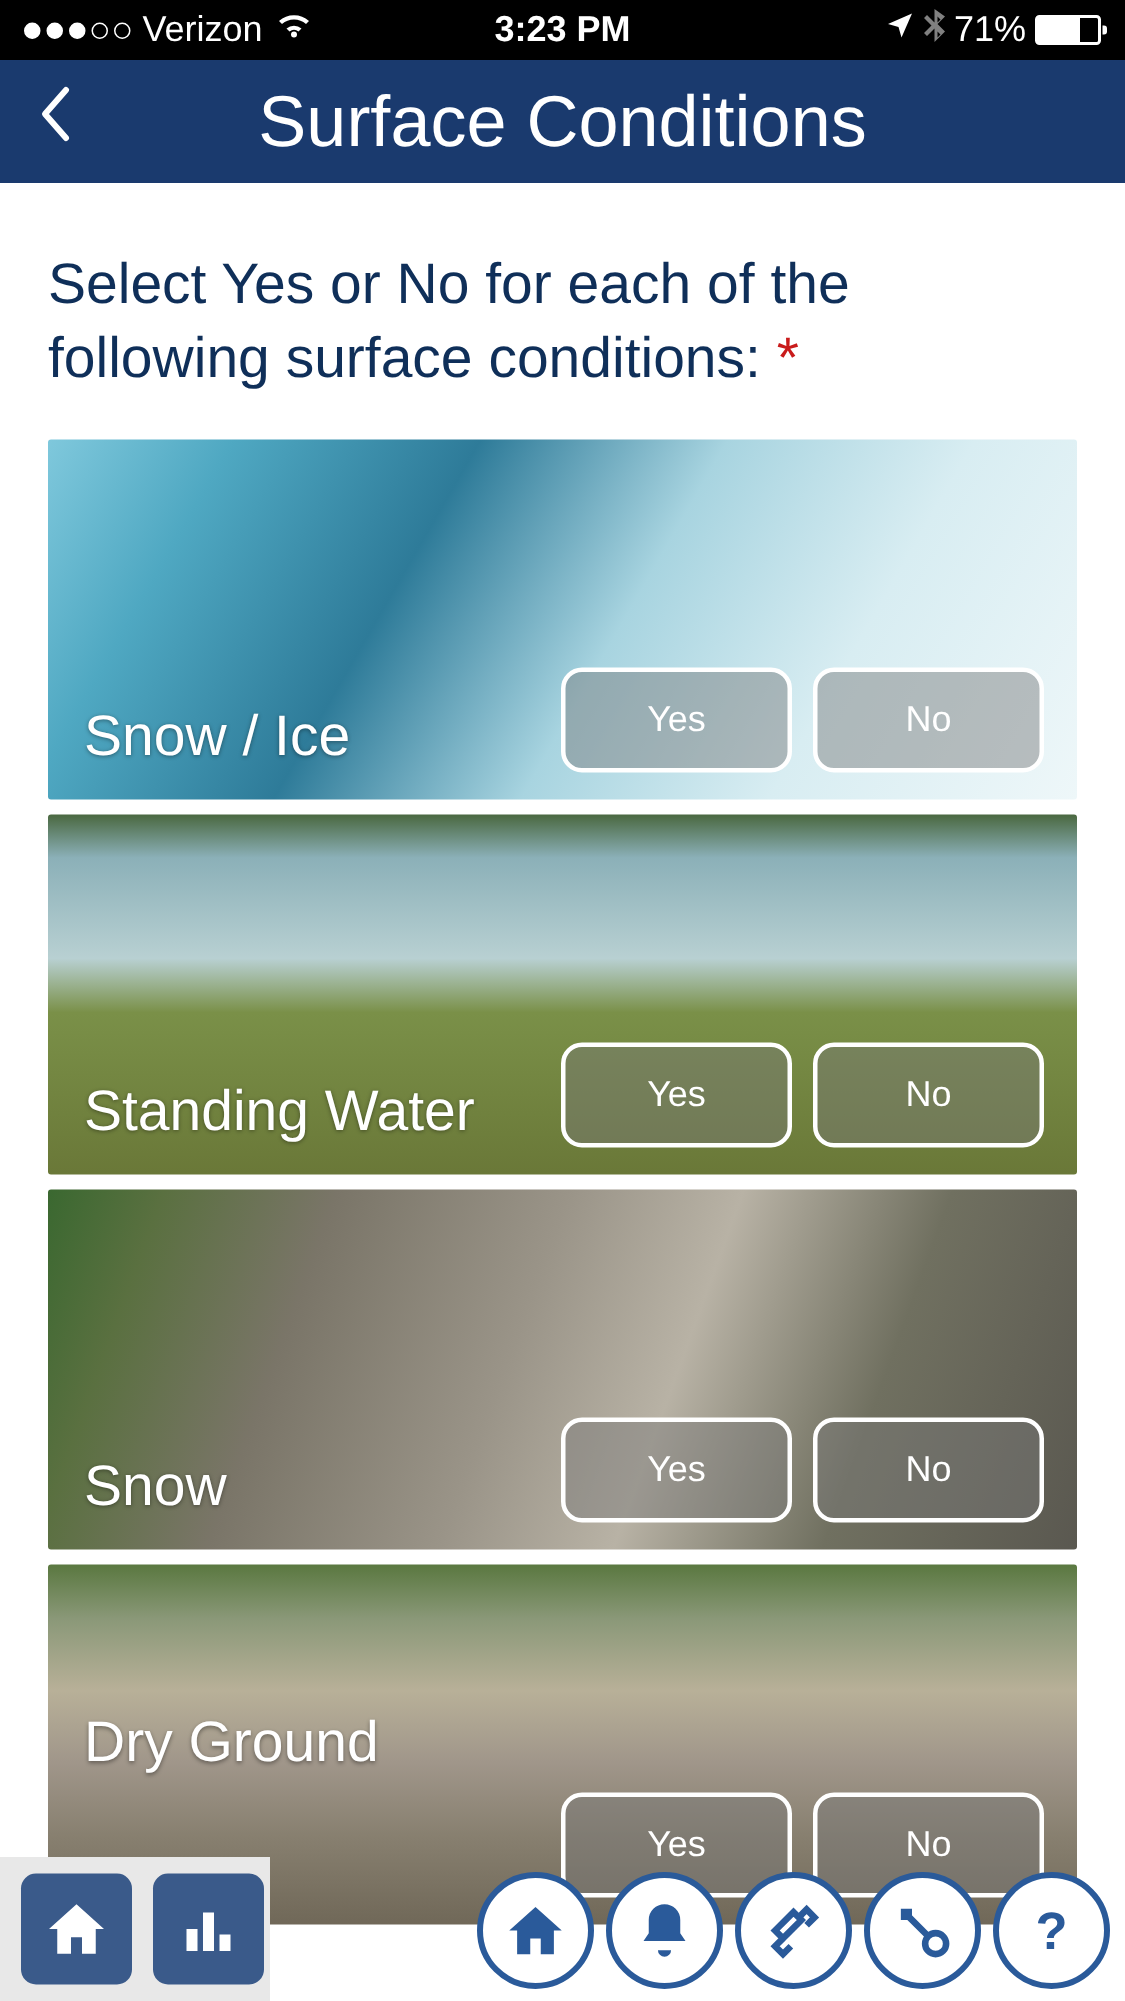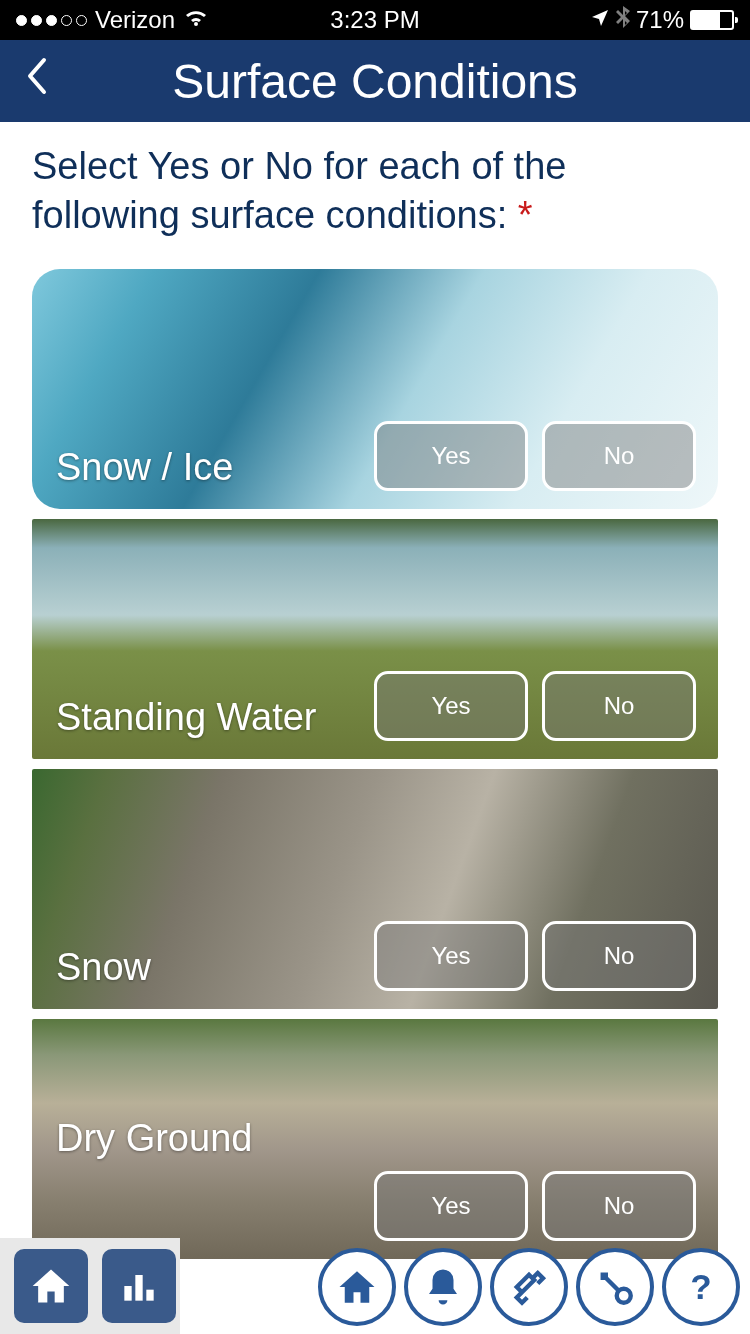--- a/index.html
+++ b/index.html
@@ -2,40 +2,40 @@
 <html><head>
 <meta charset="utf-8">
 <style>
   * { margin: 0; padding: 0; box-sizing: border-box; }
   html, body { width: 750px; height: 1334px; font-family: -apple-system, Helvetica, Arial, sans-serif; overflow: hidden; background: #fff; }
   .status-bar { height: 40px; background: #000; color: #fff; display: flex; align-items: center; padding: 0 16px; font-size: 24px; }
   .status-left { display: flex; align-items: center; gap: 8px; flex: 1; }
   .signal-dots { display: flex; gap: 4px; align-items: center; }
   .dot { width: 11px; height: 11px; border-radius: 50%; border: 1.5px solid #fff; }
   .dot.filled { background: #fff; }
-  .status-center { flex: 1; text-align: center; font-weight: 400; }
+  .status-center { flex: 1; text-align: center; font-weight: 700; }
   .status-right { flex: 1; display: flex; justify-content: flex-end; align-items: center; gap: 6px; }
   .battery { width: 44px; height: 20px; border: 2px solid #fff; border-radius: 3px; position: relative; }
   .battery::after { content: ''; position: absolute; right: -6px; top: 5px; width: 3px; height: 6px; background: #fff; border-radius: 0 2px 2px 0; }
   .battery-fill { background: #fff; height: 100%; width: 71%; }
 
   .nav-bar { height: 82px; background: #1a3a6e; color: #fff; display: flex; align-items: center; position: relative; }
   .back-chevron { position: absolute; left: 24px; font-size: 44px; font-weight: 300; }
   .nav-title { flex: 1; text-align: center; font-size: 48px; font-weight: 400; }
 
-  .content { padding: 20px 32px 0; }
+  .content { padding: 44px 32px 0; }
   .prompt { font-size: 38px; color: #0f2f59; line-height: 1.3; margin-bottom: 28px; }
   .required { color: #c91b1b; }
 
   .card { position: relative; height: 240px; margin-bottom: 10px; border-radius: 2px; overflow: hidden; display: flex; align-items: flex-end; padding: 20px 24px; }
   .card-label { color: #fff; font-size: 38px; font-weight: 400; text-shadow: 0 1px 3px rgba(0,0,0,0.4); flex: 1; }
   .card-buttons { display: flex; gap: 14px; position: absolute; right: 22px; bottom: 18px; }
   .btn { width: 154px; height: 70px; border: 3px solid #fff; border-radius: 14px; background: rgba(120,120,120,0.45); color: #fff; font-size: 24px; display: flex; align-items: center; justify-content: center; }
 
-  .card.snow { background: linear-gradient(120deg, #7fc8dc 0%, #4fa8c2 15%, #2e7b99 35%, #a8d4e0 55%, #d8edf2 75%, #eef7f9 100%); border-radius: 28px; }
+  .card.snow { background: linear-gradient(120deg, #7fc8dc 0%, #4fa8c2 15%, #2e7b99 35%, #a8d4e0 55%, #d8edf2 75%, #eef7f9 100%); }
   .card.water { background: linear-gradient(to bottom, #4a6840 0%, #8bb0b8 12%, #b8d0d2 40%, #7a9048 55%, #6a7838 100%); }
   .card.muddy { background: linear-gradient(110deg, #3a6830 0%, #5a7040 10%, #7a7568 25%, #9a9488 45%, #b8b2a5 60%, #707060 78%, #5a5850 100%); }
   .card.dry { background: linear-gradient(to bottom, #5a7840 0%, #8a9878 15%, #b8b098 35%, #a0968a 55%, #888070 75%, #706858 100%); align-items: center; }
 
   .bottom-bar { position: absolute; bottom: 0; left: 0; right: 0; height: 96px; background: linear-gradient(to right, #e8e8e8 0%, #e8e8e8 24%, rgba(255,255,255,0) 24%); display: flex; align-items: center; padding: 0 14px; gap: 14px; }
   .sq-btn { width: 74px; height: 74px; background: #3a5a8a; border-radius: 10px; display: flex; align-items: center; justify-content: center; color: #fff; }
   .round-buttons { position: absolute; right: 10px; bottom: 8px; display: flex; gap: 8px; }
   .round-btn { width: 78px; height: 78px; border-radius: 50%; background: #fff; border: 4px solid #2a5a9a; display: flex; align-items: center; justify-content: center; color: #2a5a9a; }
   .round-btn svg { width: 42px; height: 42px; }
   .sq-btn svg { width: 44px; height: 44px; }

